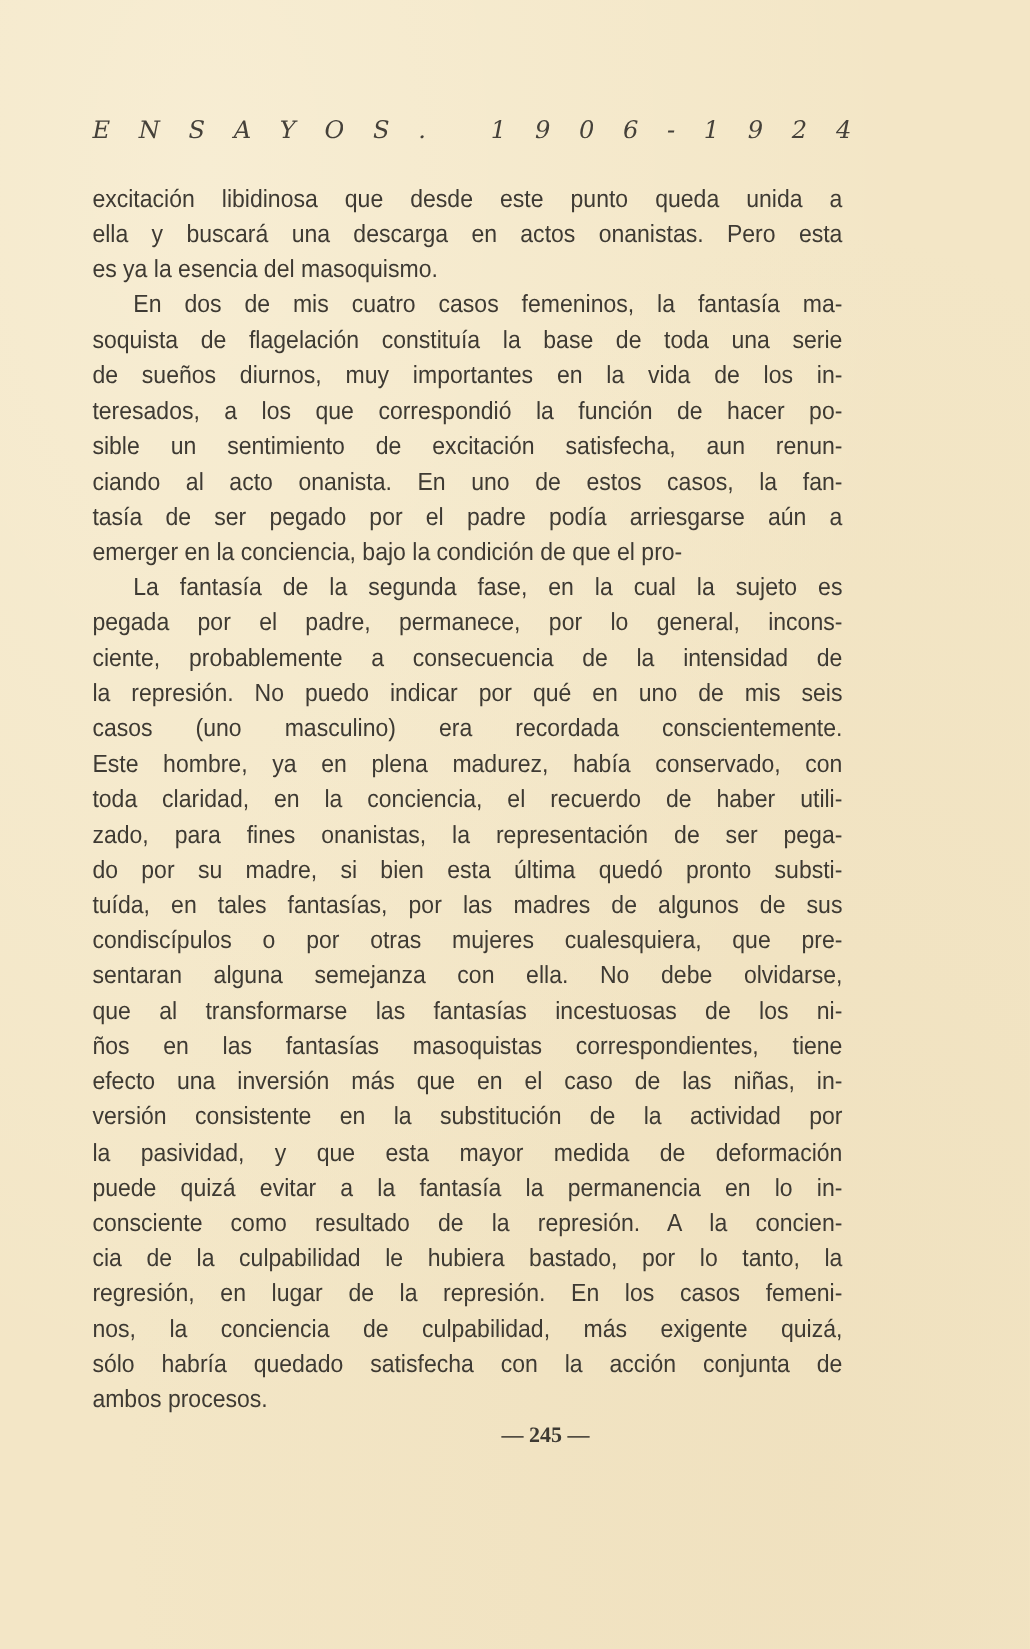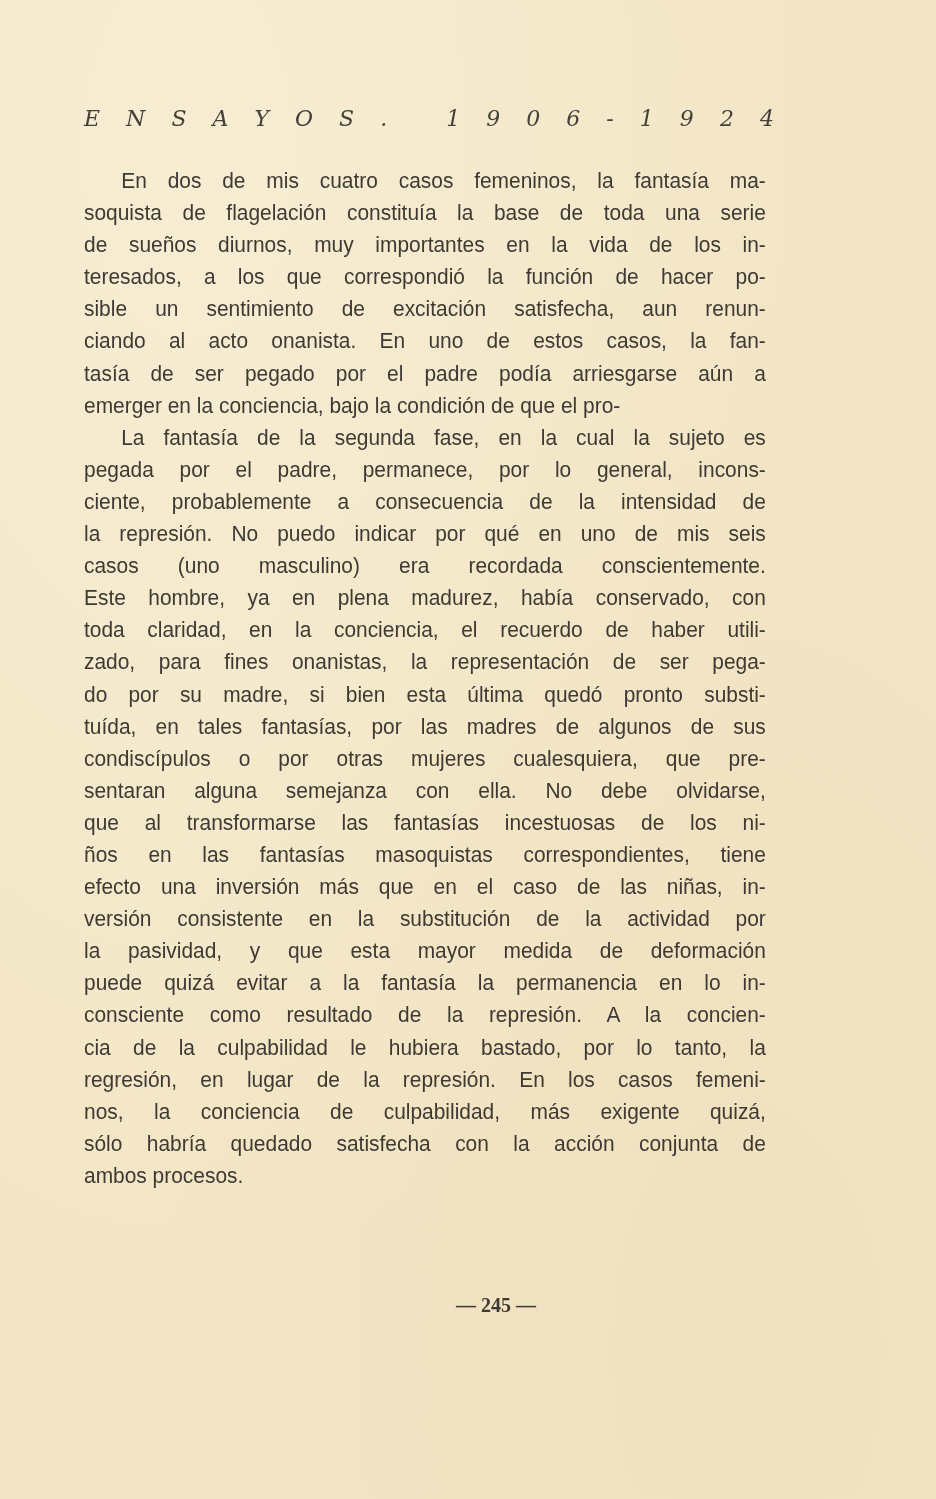--- a/index.html
+++ b/index.html
@@ -75,20 +75,25 @@
     <span>6</span>
     <span>-</span>
     <span>1</span>
     <span>9</span>
     <span>2</span>
     <span>4</span>
   </div>
 
   <div class="body-text" id="body-text">
       <div>
+        <span class="line">excitación libidinosa que desde este punto queda unida a</span>
+        <span class="line">ella y buscará una descarga en actos onanistas. Pero esta</span>
+        <span class="line last">es ya la esencia del masoquismo.</span>
+      </div>
+      <div>
         <span class="line indent">En dos de mis cuatro casos femeninos, la fantasía ma-</span>
         <span class="line">soquista de flagelación constituía la base de toda una serie</span>
         <span class="line">de sueños diurnos, muy importantes en la vida de los in-</span>
         <span class="line">teresados, a los que correspondió la función de hacer po-</span>
         <span class="line">sible un sentimiento de excitación satisfecha, aun renun-</span>
         <span class="line">ciando al acto onanista. En uno de estos casos, la fan-</span>
         <span class="line">tasía de ser pegado por el padre podía arriesgarse aún a</span>
         <span class="line last">emerger en la conciencia, bajo la condición de que el pro-</span>
       </div>
       <div>

